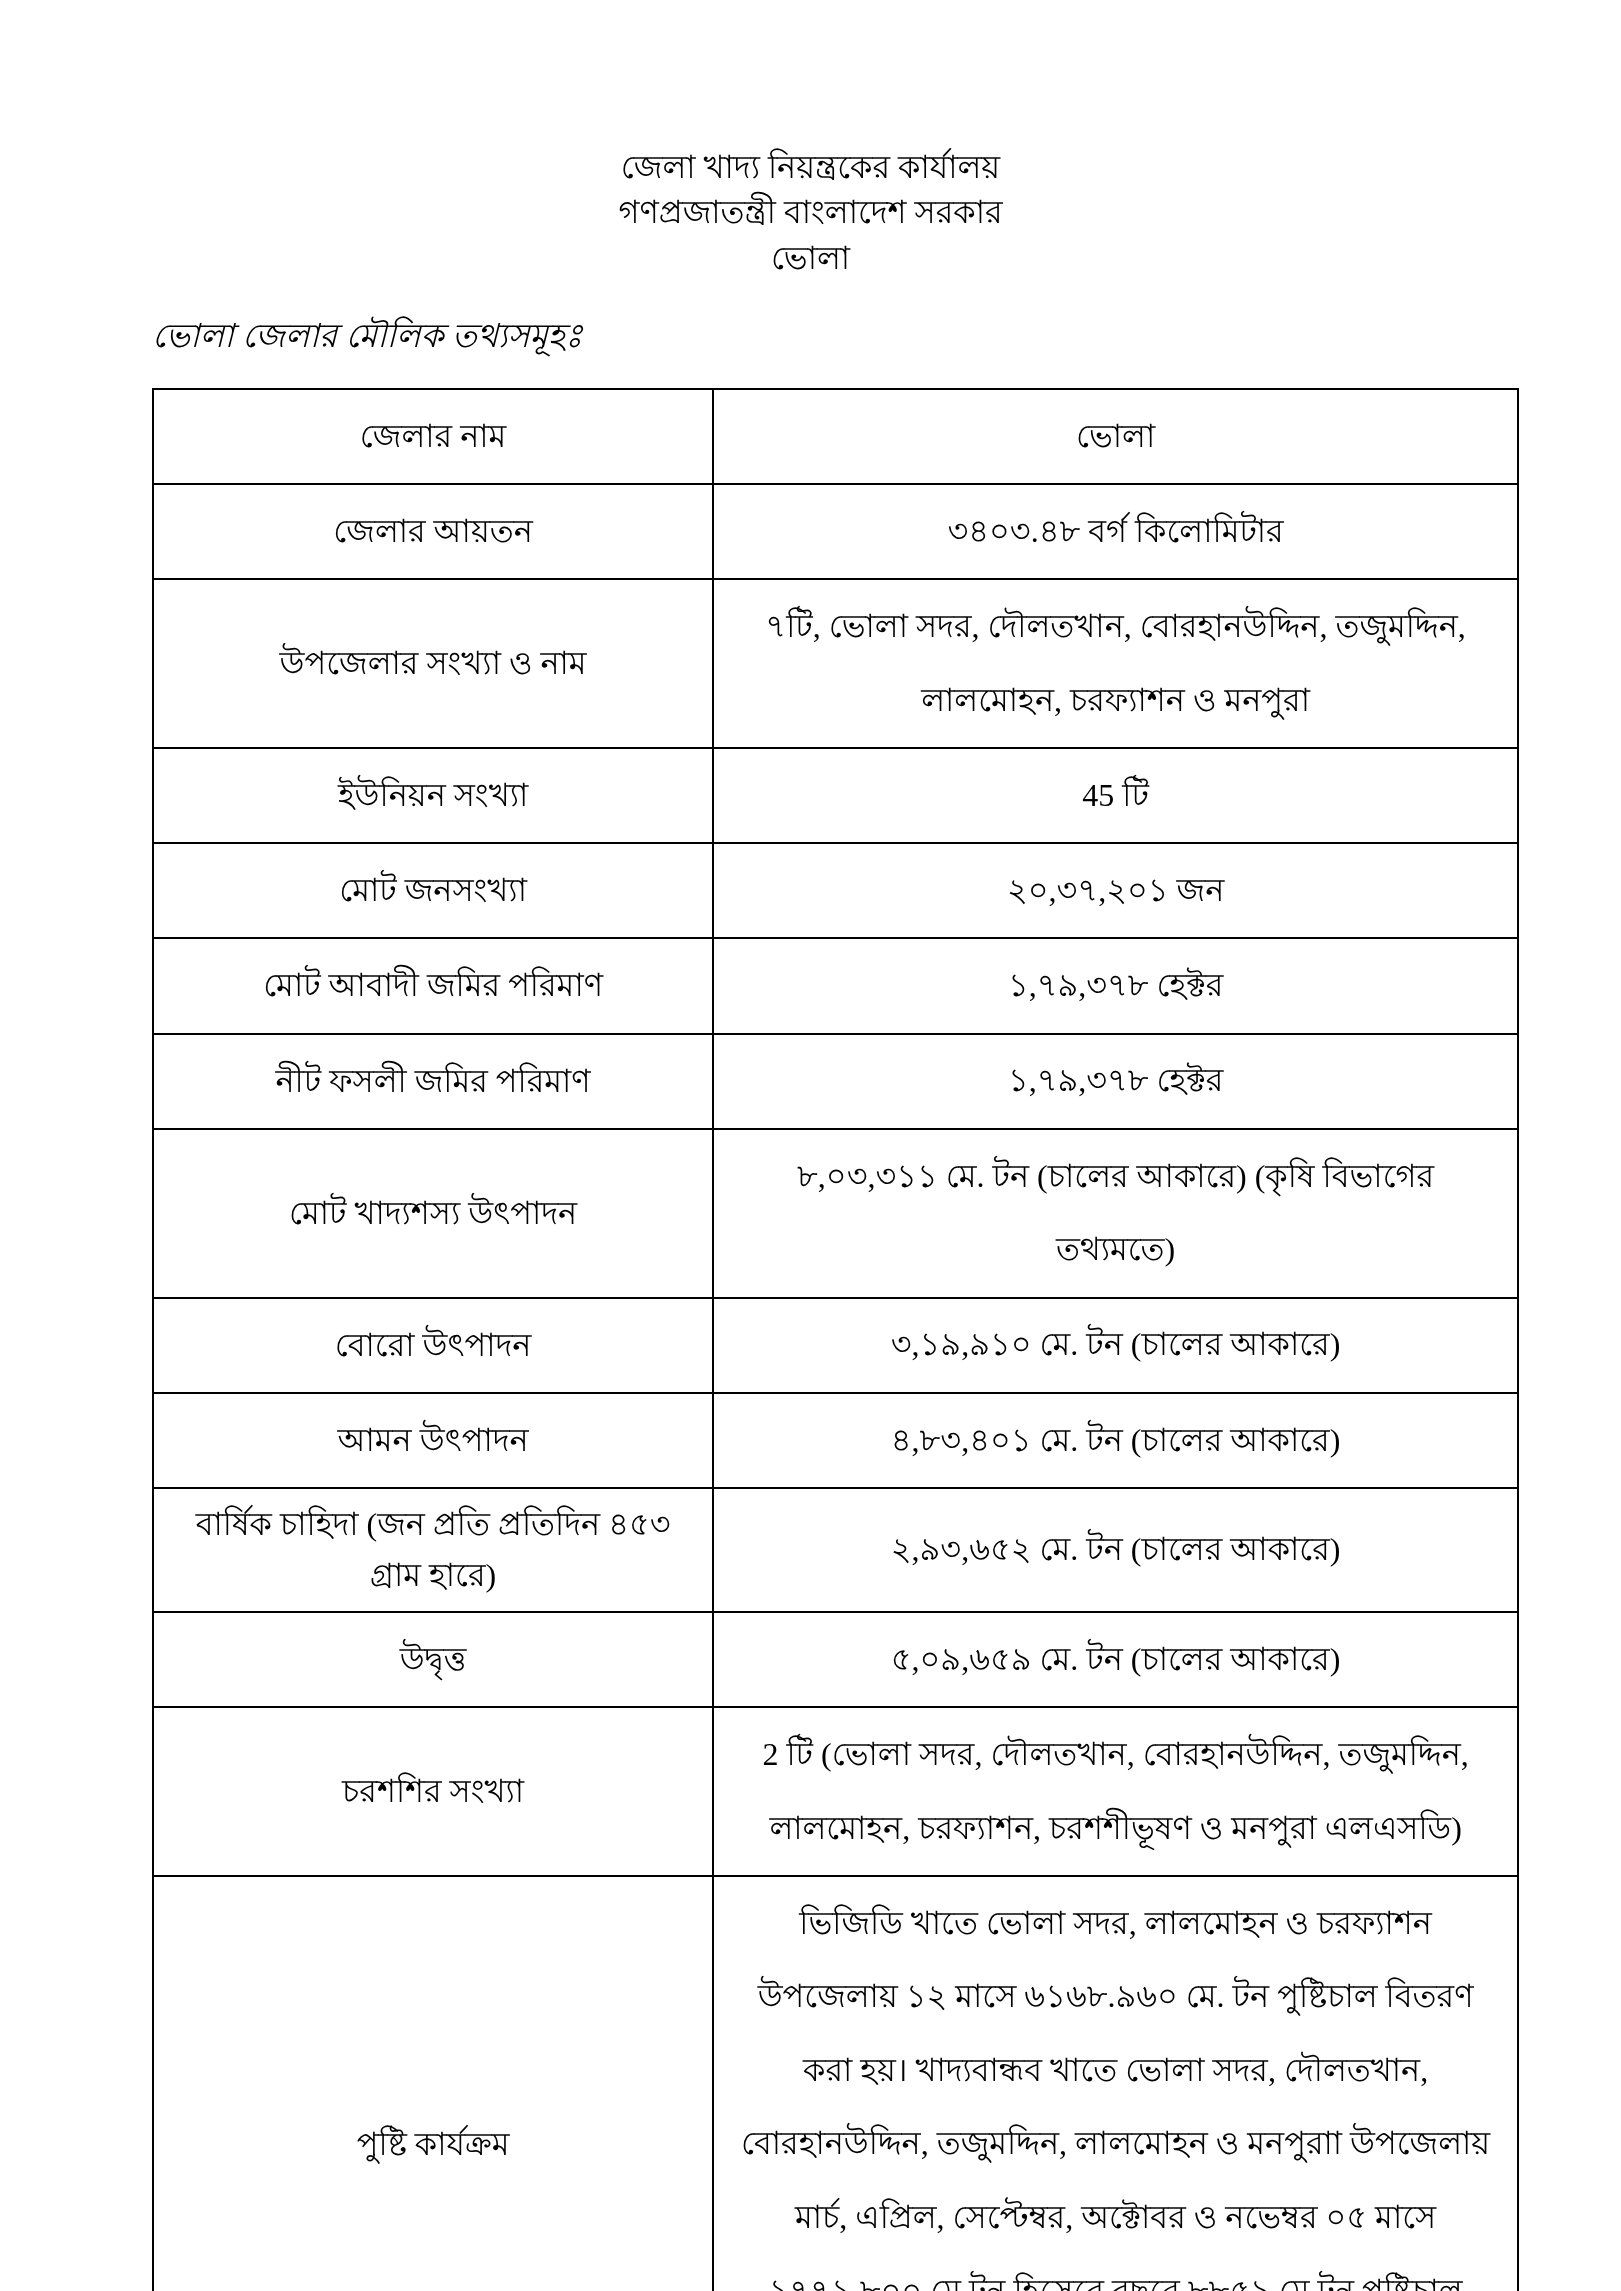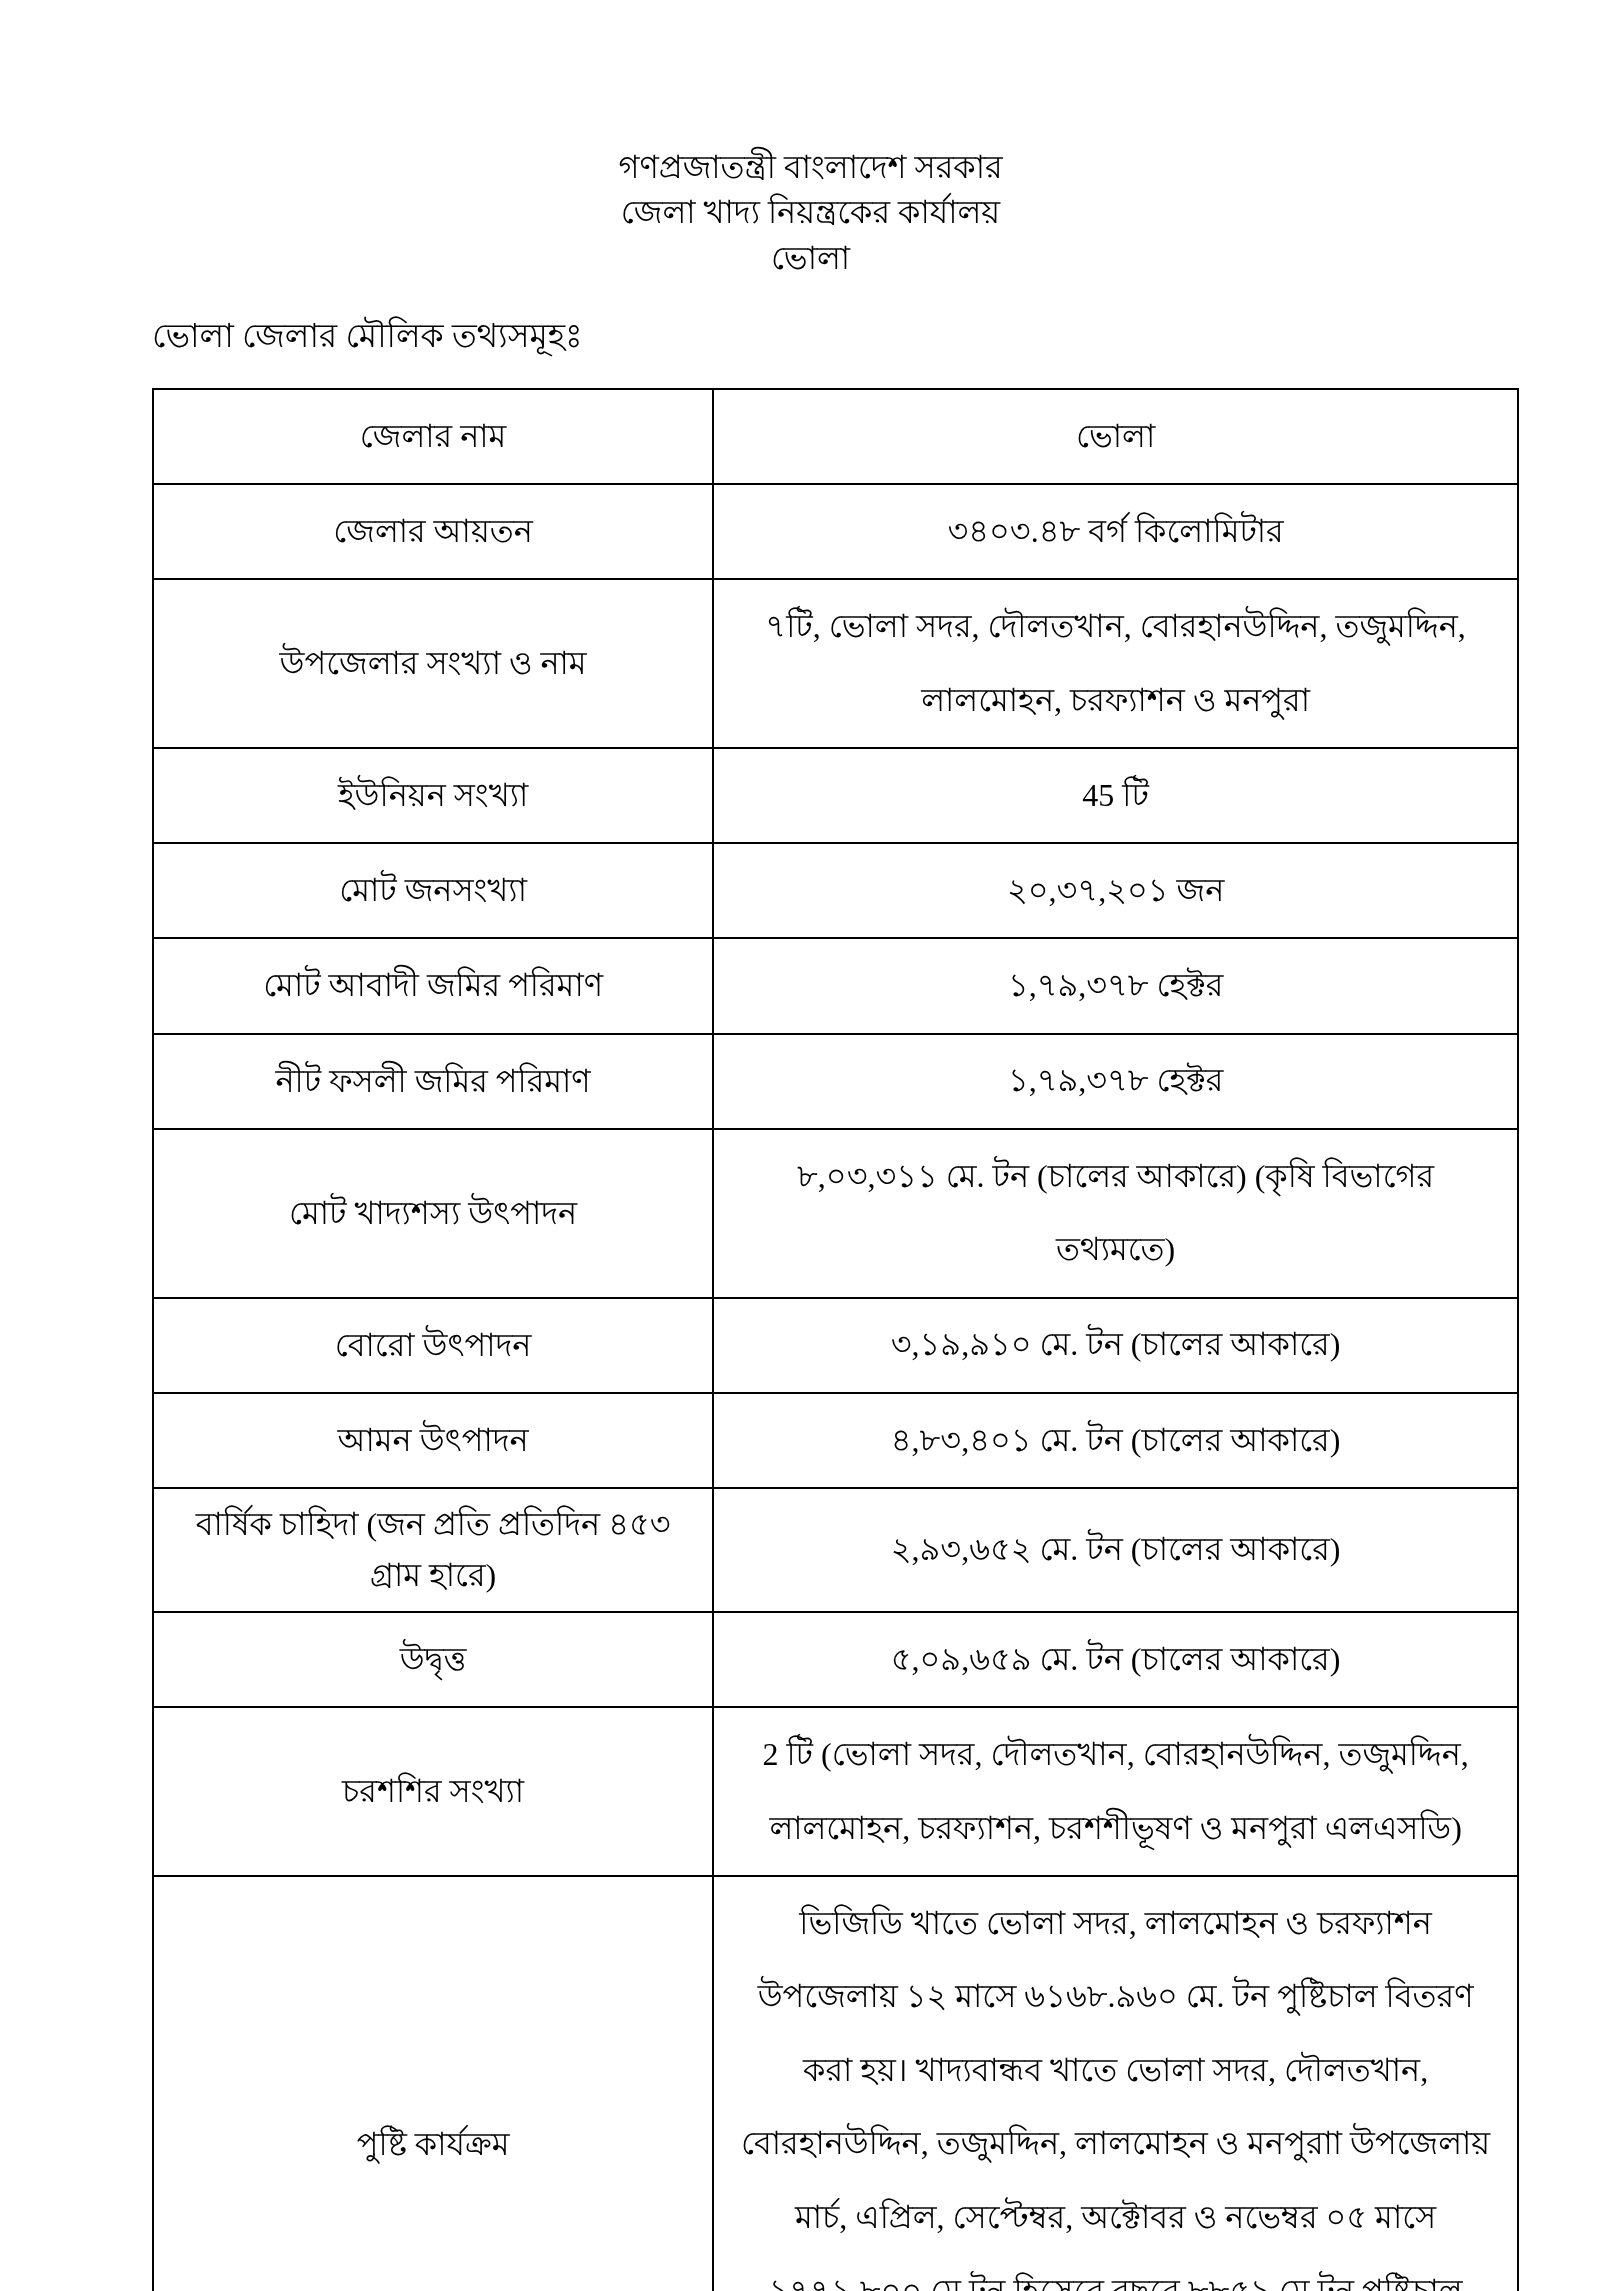--- a/index.html
+++ b/index.html
@@ -24,20 +24,21 @@
     line-height: 1.42;
   }
   .content {
     margin-left: 152px;
     margin-right: 102px;
   }
   .section-title {
     font-size: 33px;
     margin-top: 29px;
     margin-bottom: 21.6px;
+    font-style: italic;
   }
   table.info-table {
     border-collapse: collapse;
     width: 100%;
     table-layout: fixed;
   }
   table.info-table td {
     border: 2px solid #000000;
     font-size: 32px;
     vertical-align: middle;
@@ -55,22 +56,22 @@
   }
   tr.lines-1 { height: 76px; }
   tr.lines-2 { height: 149px; }
   tr.lines-6 { height: 451px; }
 </style>
 </head>
 <body>
 
 <div class="page">
   <div class="gov-header">
+    <div>জেলা খাদ্য নিয়ন্ত্রকের কার্যালয়</div>
     <div>গণপ্রজাতন্ত্রী বাংলাদেশ সরকার</div>
-    <div>জেলা খাদ্য নিয়ন্ত্রকের কার্যালয়</div>
     <div>ভোলা</div>
   </div>
   <div class="content">
     <div class="section-title">ভোলা জেলার মৌলিক তথ্যসমূহঃ</div>
     <table class="info-table">
       <tbody>
           <tr class="lines-1">
             <td class="label-cell">জেলার নাম</td>
             <td class="value-cell">ভোলা</td>
           </tr>

